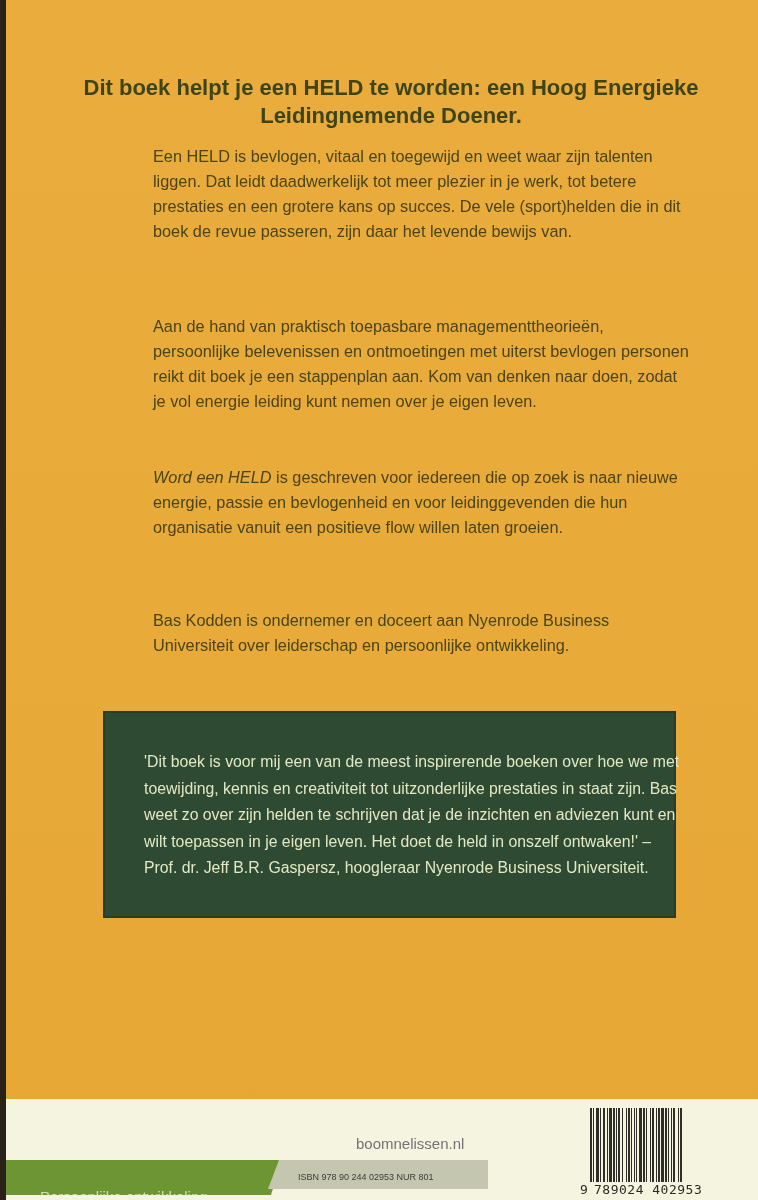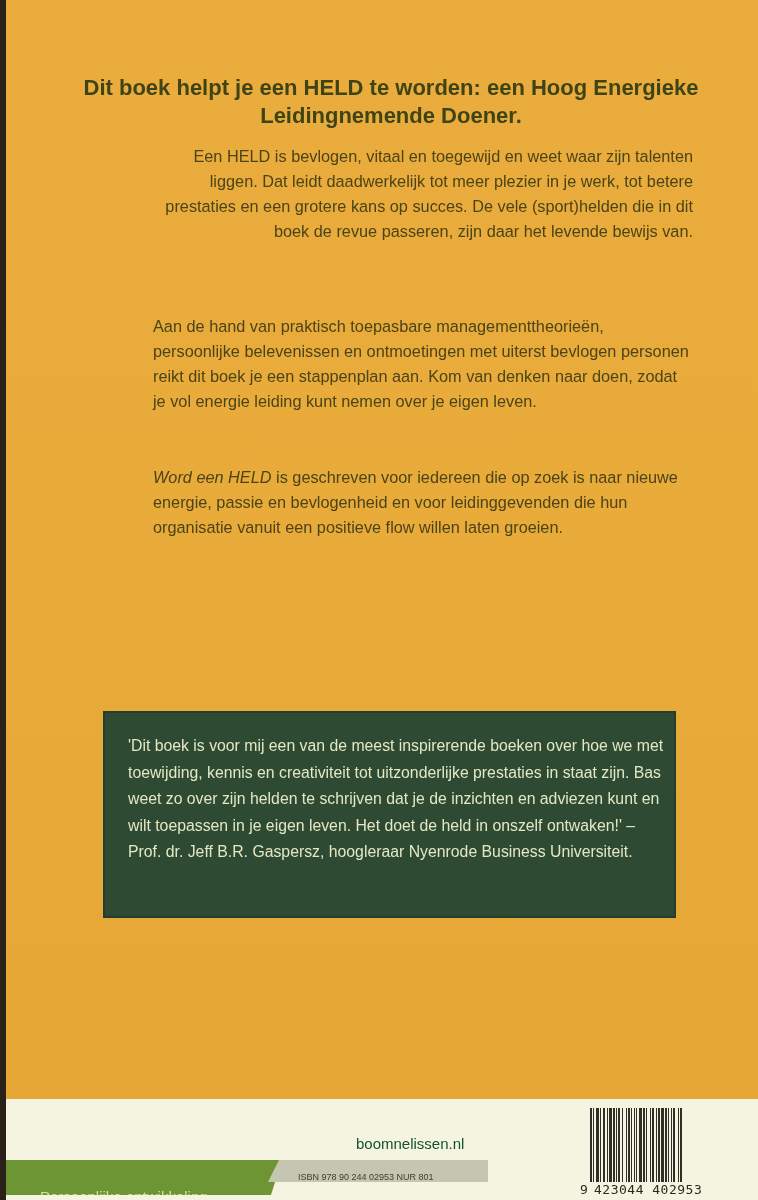--- a/index.html
+++ b/index.html
@@ -14,50 +14,50 @@
     .headline {
       position: absolute; left: 60px; width: 650px; top: 74px;
       text-align: center; font-weight: bold; font-size: 22px; line-height: 28px;
       color: #3f4416;
     }
     .para {
       position: absolute; left: 147px; width: 540px;
       font-size: 16.3px; line-height: 25px; color: #4a4418; margin: 0;
     }
     .para em { font-style: italic; text-align: center; }
-    .p1 { top: 144px; text-align: right; }
+    .p1 { top: 144px; }
     .p2 { top: 287px; margin-top: 27px; }
     .p3 { top: 465px; }
     .p4 { top: 608px; }
     .quote-box {
       position: absolute; left: 97px; top: 711px; width: 573px; height: 207px;
       background: #2f4a33; box-sizing: border-box;
       border: 2px solid #263d2b;
     }
     .quote-text {
-      position: absolute; left: 23px; top: 20px; width: 540px; margin: 0;
+      position: absolute; left: 23px; top: 20px; width: 540px; margin: 16px;
       font-size: 15.8px; line-height: 26.6px; color: #e3e8c4;
     }
     .band {
       position: absolute; left: 6px; top: 1099px; width: 752px; height: 101px;
       background: #f4f4e0;
     }
     .publisher {
       position: absolute; left: 32px; top: 31px; font-size: 22px; color: #3a3a34; white-space: nowrap;
     }
     .publisher .brand { font-weight: bold; color: #1f1f1b; }
     .publisher .slash { font-weight: bold; color: #d9572a; }
-    .website { position: absolute; left: 350px; top: 36px; font-size: 15px; color: #14532d; }
+    .website { position: absolute; left: 350px; top: 36px; font-size: 15px; color: #737373; }
     .category-strip {
       position: absolute; left: 0; top: 61px; width: 276px; height: 35px;
       background: #6e9534; clip-path: polygon(0 0, 100% 0, 96% 100%, 0 100%);
     }
     .category-label { position: absolute; left: 34px; top: 8px; font-size: 15px; color: #d0e2a8; margin-top: 20px; }
     .isbn-strip {
-      position: absolute; left: 262px; top: 61px; width: 220px; height: 22px;
+      position: absolute; left: 262px; top: 61px; width: 220px; height: 29px;
       background: #c5c6b0; clip-path: polygon(5% 0, 100% 0, 100% 100%, 0 100%);
     }
     .isbn-label { position: absolute; left: 30px; top: 12px; font-size: 9px; color: #3d3d35; white-space: nowrap; }
     .barcode {
       position: absolute; left: 574px; top: 9px; width: 134px; height: 90px;
     }
     .bars { position: absolute; left: 10px; top: 0; width: 122px; height: 74px; display: flex; align-items: stretch; }
     .bars span { display: block; height: 100%; }
     .barcode-digits {
       position: absolute; left: 0; top: 74px; width: 134px; font-family: "DejaVu Sans Mono", monospace;
@@ -70,20 +70,21 @@
 <body>
 
 <div class="spine"></div>
 
 <div class="cover">
   <div class="headline">Dit boek helpt je een HELD te worden: een Hoog Energieke Leidingnemende Doener.</div>
 
   <p class="para p1">Een HELD is bevlogen, vitaal en toegewijd en weet waar zijn talenten liggen. Dat leidt daadwerkelijk tot meer plezier in je werk, tot betere prestaties en een grotere kans op succes. De vele (sport)helden die in dit boek de revue passeren, zijn daar het levende bewijs van.</p>
   <p class="para p2">Aan de hand van praktisch toepasbare managementtheorieën, persoonlijke belevenissen en ontmoetingen met uiterst bevlogen personen reikt dit boek je een stappenplan aan. Kom van denken naar doen, zodat je vol energie leiding kunt nemen over je eigen leven.</p>
   <p class="para p3"><em>Word een HELD</em><span> is geschreven voor iedereen die op zoek is naar nieuwe energie, passie en bevlogenheid en voor leidinggevenden die hun organisatie vanuit een positieve flow willen laten groeien.</span></p>
+  <p class="para p4">Bas Kodden is ondernemer en doceert aan Nyenrode Business Universiteit over leiderschap en persoonlijke ontwikkeling.</p>
 
   <div class="quote-box">
     <p class="quote-text">'Dit boek is voor mij een van de meest inspirerende boeken over hoe we met toewijding, kennis en creativiteit tot uitzonderlijke prestaties in staat zijn. Bas weet zo over zijn helden te schrijven dat je de inzichten en adviezen kunt en wilt toepassen in je eigen leven. Het doet de held in onszelf ontwaken!' –  Prof. dr. Jeff B.R. Gaspersz, hoogleraar Nyenrode Business Universiteit.</p>
   </div>
 </div>
 
 <div class="band">
   <div class="website">boomnelissen.nl</div>
 
   <div class="category-strip">
@@ -151,16 +152,16 @@
         <span style="width: 1px; background: transparent;"></span>
         <span style="width: 2px; background: rgb(47, 47, 39);"></span>
         <span style="width: 3px; background: transparent;"></span>
         <span style="width: 1px; background: rgb(47, 47, 39);"></span>
         <span style="width: 1px; background: transparent;"></span>
         <span style="width: 2px; background: rgb(47, 47, 39);"></span>
         <span style="width: 1px; background: transparent;"></span>
       </div>
     <div class="barcode-digits">
       <span class="lead-digit">9</span>
-      <span class="digits-main">423044 402953</span>
+      <span class="digits-main">789024 402953</span>
     </div>
   </div>
 </div>
 
 </body></html>

